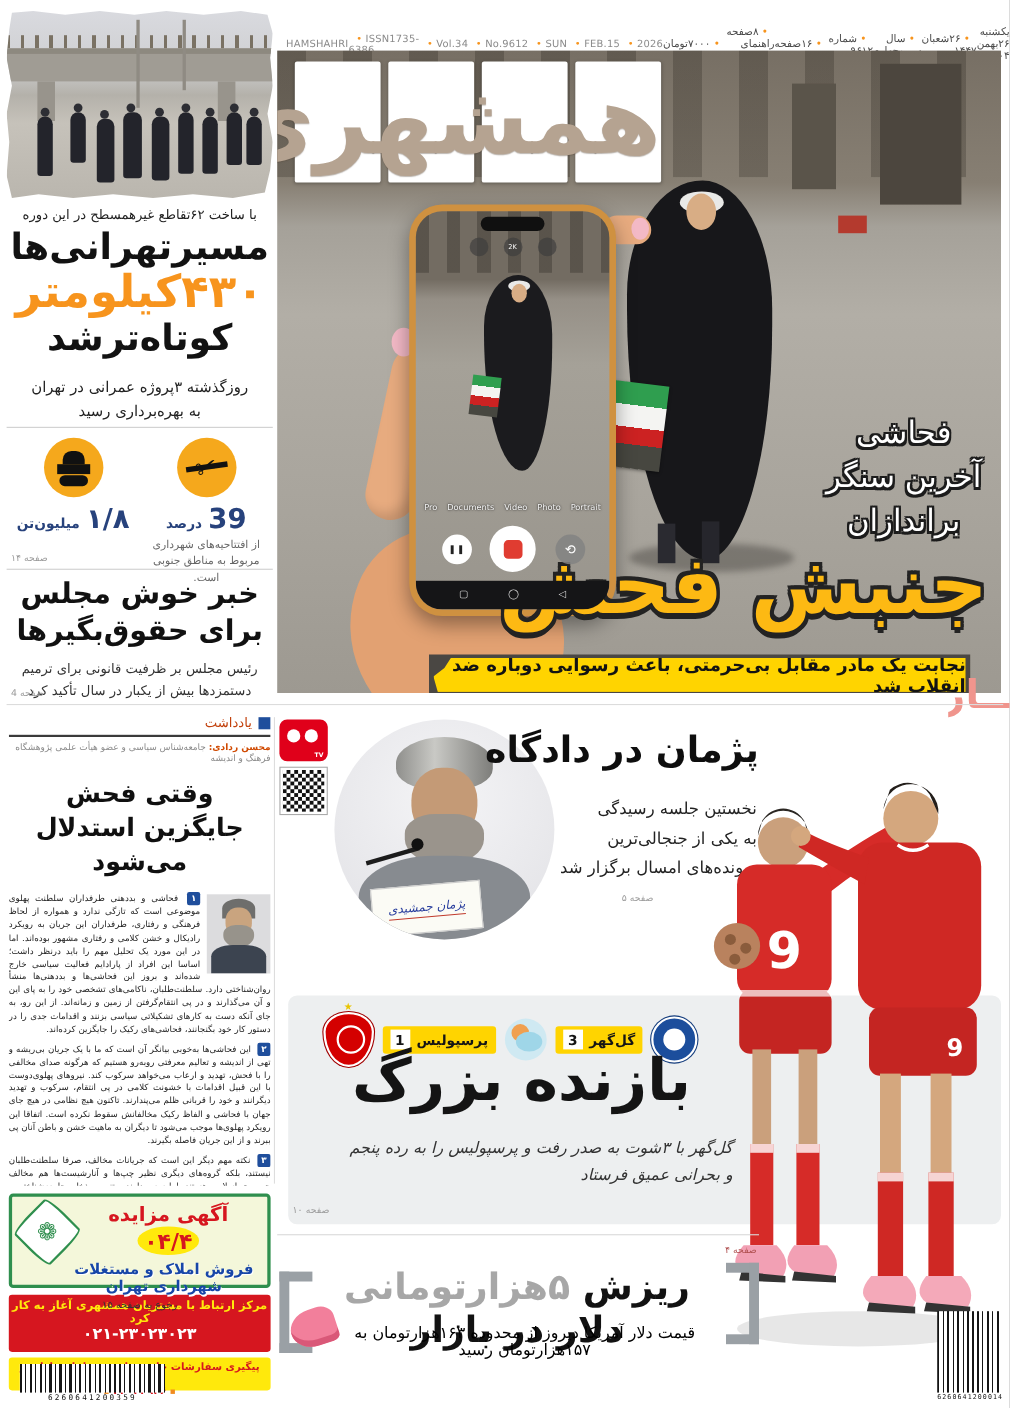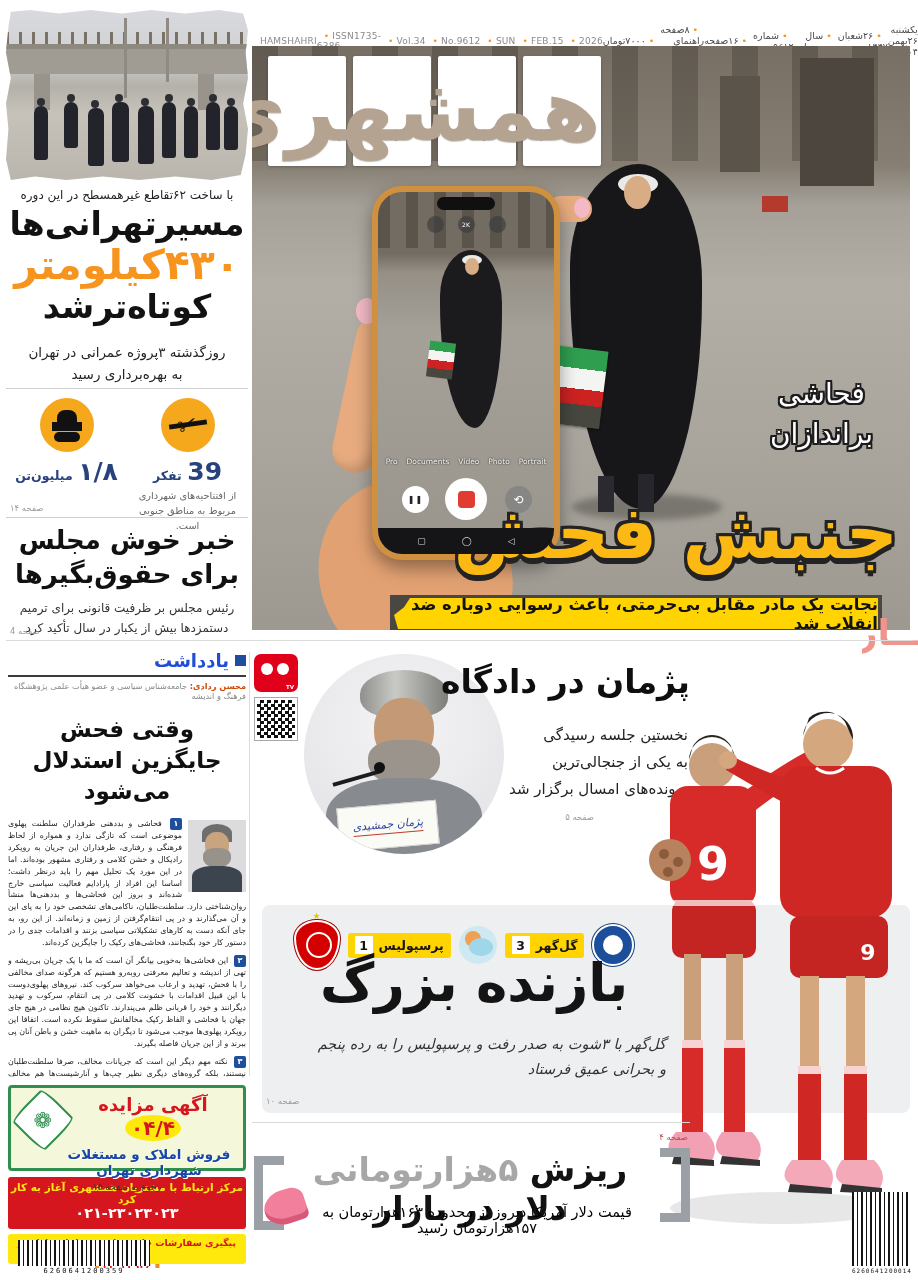--- a/index.html
+++ b/index.html
@@ -127,21 +127,21 @@
   .edge-tab { right:0; top:616px; width:56px; height:46px; overflow:hidden; }
   .edge-tab b { position:absolute; right:-36px; top:-4px; font-size:36px; font-weight:900; color:#f0958d; }
 
   .rule-mid { left:6px; right:6px; top:640px; height:1px; background:#dcdcdc; }
   .vrule { left:249px; top:652px; width:1px; height:424px; background:#ddd; }
 
   
   .note { left:8px; top:650px; width:238px; direction:rtl; height:428px; overflow:hidden; }
   .note-head { display:flex; align-items:center; gap:6px; }
   .bluesq { width:11px; height:11px; background:#1f4e9c; }
-  .note-label { font-size:18px; font-weight:700; color:#1d4ed8; }
+  .note-label { font-size:12px; font-weight:400; color:#c2410c; }
   .note-rule { height:2px; background:#3a3a3a; margin-top:4px; }
   .note-byline { margin-top:4px; font-size:8.2px; color:#8a8a8a; }
   .note-byline b { color:#d04a02; }
   .note-h { text-align:center; font-size:23px; font-weight:800; color:#101010; line-height:1.35; margin-top:13px; }
   .note-body { margin-top:11px; font-size:7.9px; line-height:1.5; text-align:justify; color:#222; }
   .note-body p { margin-bottom:6px; }
   .pnum { display:inline-flex; width:12px; height:12px; background:#1f4e9c; color:#fff; font-size:8px; font-weight:700;
     align-items:center; justify-content:center; border-radius:2px; margin-left:3px; vertical-align:middle; }
   .portrait { float:right; width:58px; height:72px; margin:2px 0 4px 6px; background:#dcdcde; position:relative; overflow:hidden; }
   .po-hair { position:absolute; left:14px; top:4px; width:30px; height:18px; background:#6e6e6c; border-radius:50% 50% 0 0; }
@@ -290,21 +290,21 @@
   <div class="abs ruleL" style="top:388px;"></div>
 
   <div class="abs stats">
     <div class="stat">
       <div class="stat-circle">
         <div class="scissors">✂</div>
         <div class="ribbon"></div>
       </div>
       <div class="stat-num">
         <span class="v">39</span>
-        <span class="u">تفکر</span>
+        <span class="u">درصد</span>
       </div>
       <div class="stat-desc">
         <div>از افتتاحیه‌های شهرداری</div>
         <div>مربوط به مناطق جنوبی است.</div>
       </div>
     </div>
     <div class="stat">
       <div class="stat-circle">
         <div class="roller-top"></div>
         <div class="roller-mid"></div>
@@ -385,20 +385,21 @@
         <div class="scr-nav">
           <span>▢</span>
           <span>◯</span>
           <span>◁</span>
         </div>
       </div>
     </div>
 
     <div class="abs overline fa">
       <div>فحاشی</div>
+      <div>آخرین سنگر</div>
       <div>براندازان</div>
     </div>
     <div class="abs big-yellow">جنبش فحش</div>
     <div class="abs band-wrap">
       <div class="band">نجابت یک مادر مقابل بی‌حرمتی، باعث رسوایی دوباره ضد انقلاب شد</div>
     </div>
 
   </div>
 
   <div class="abs edge-tab">

